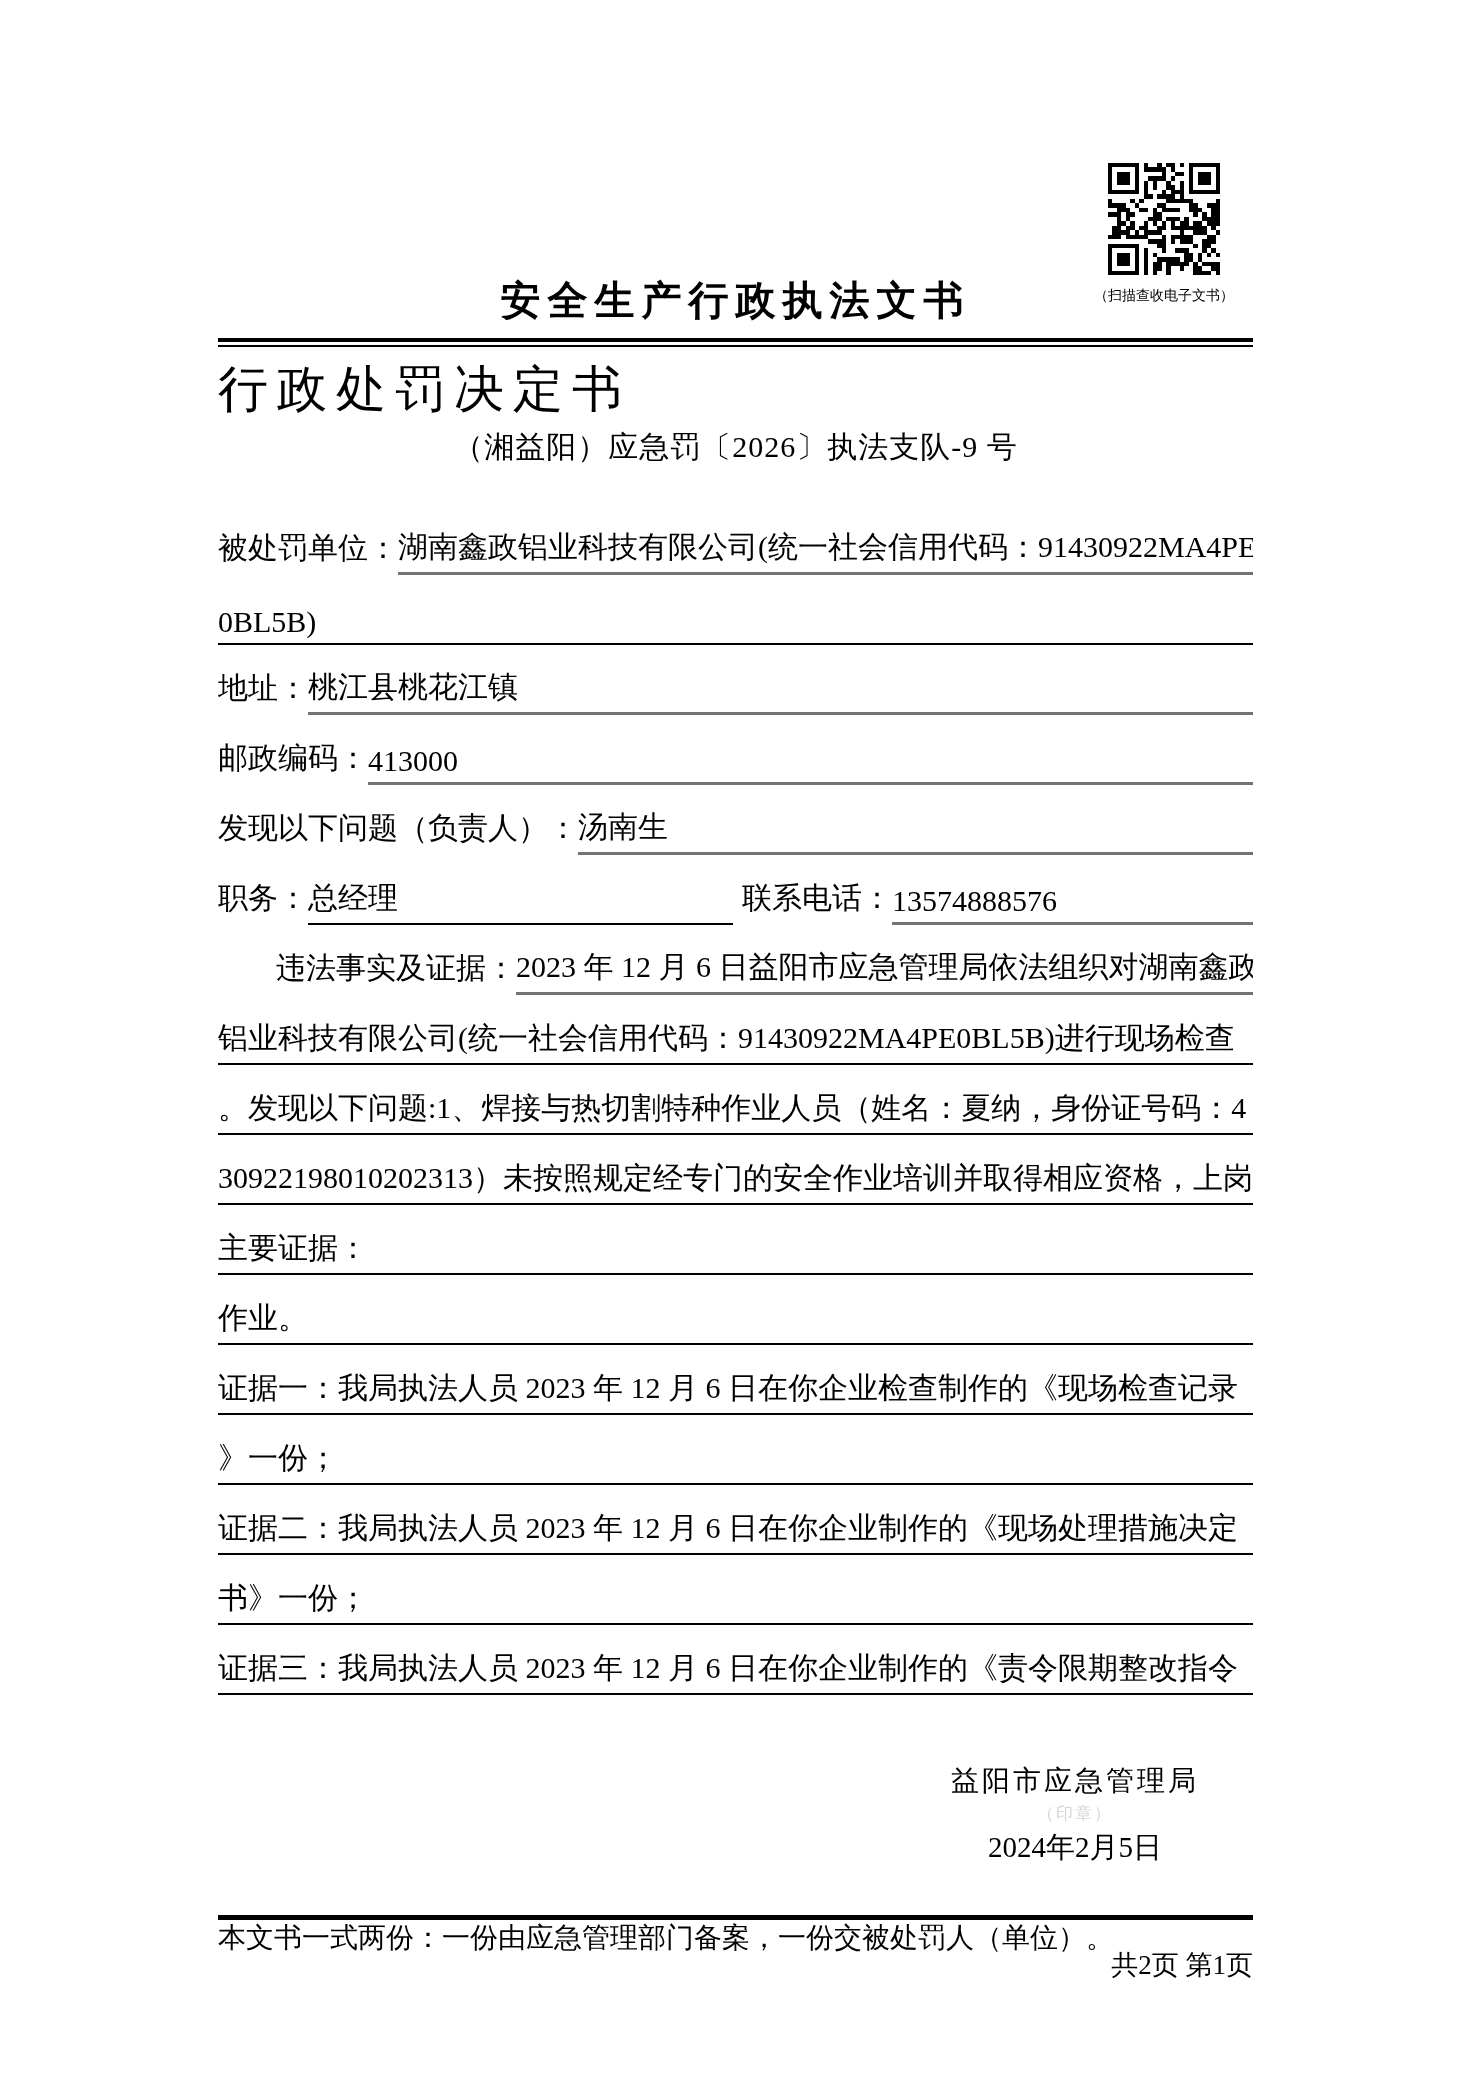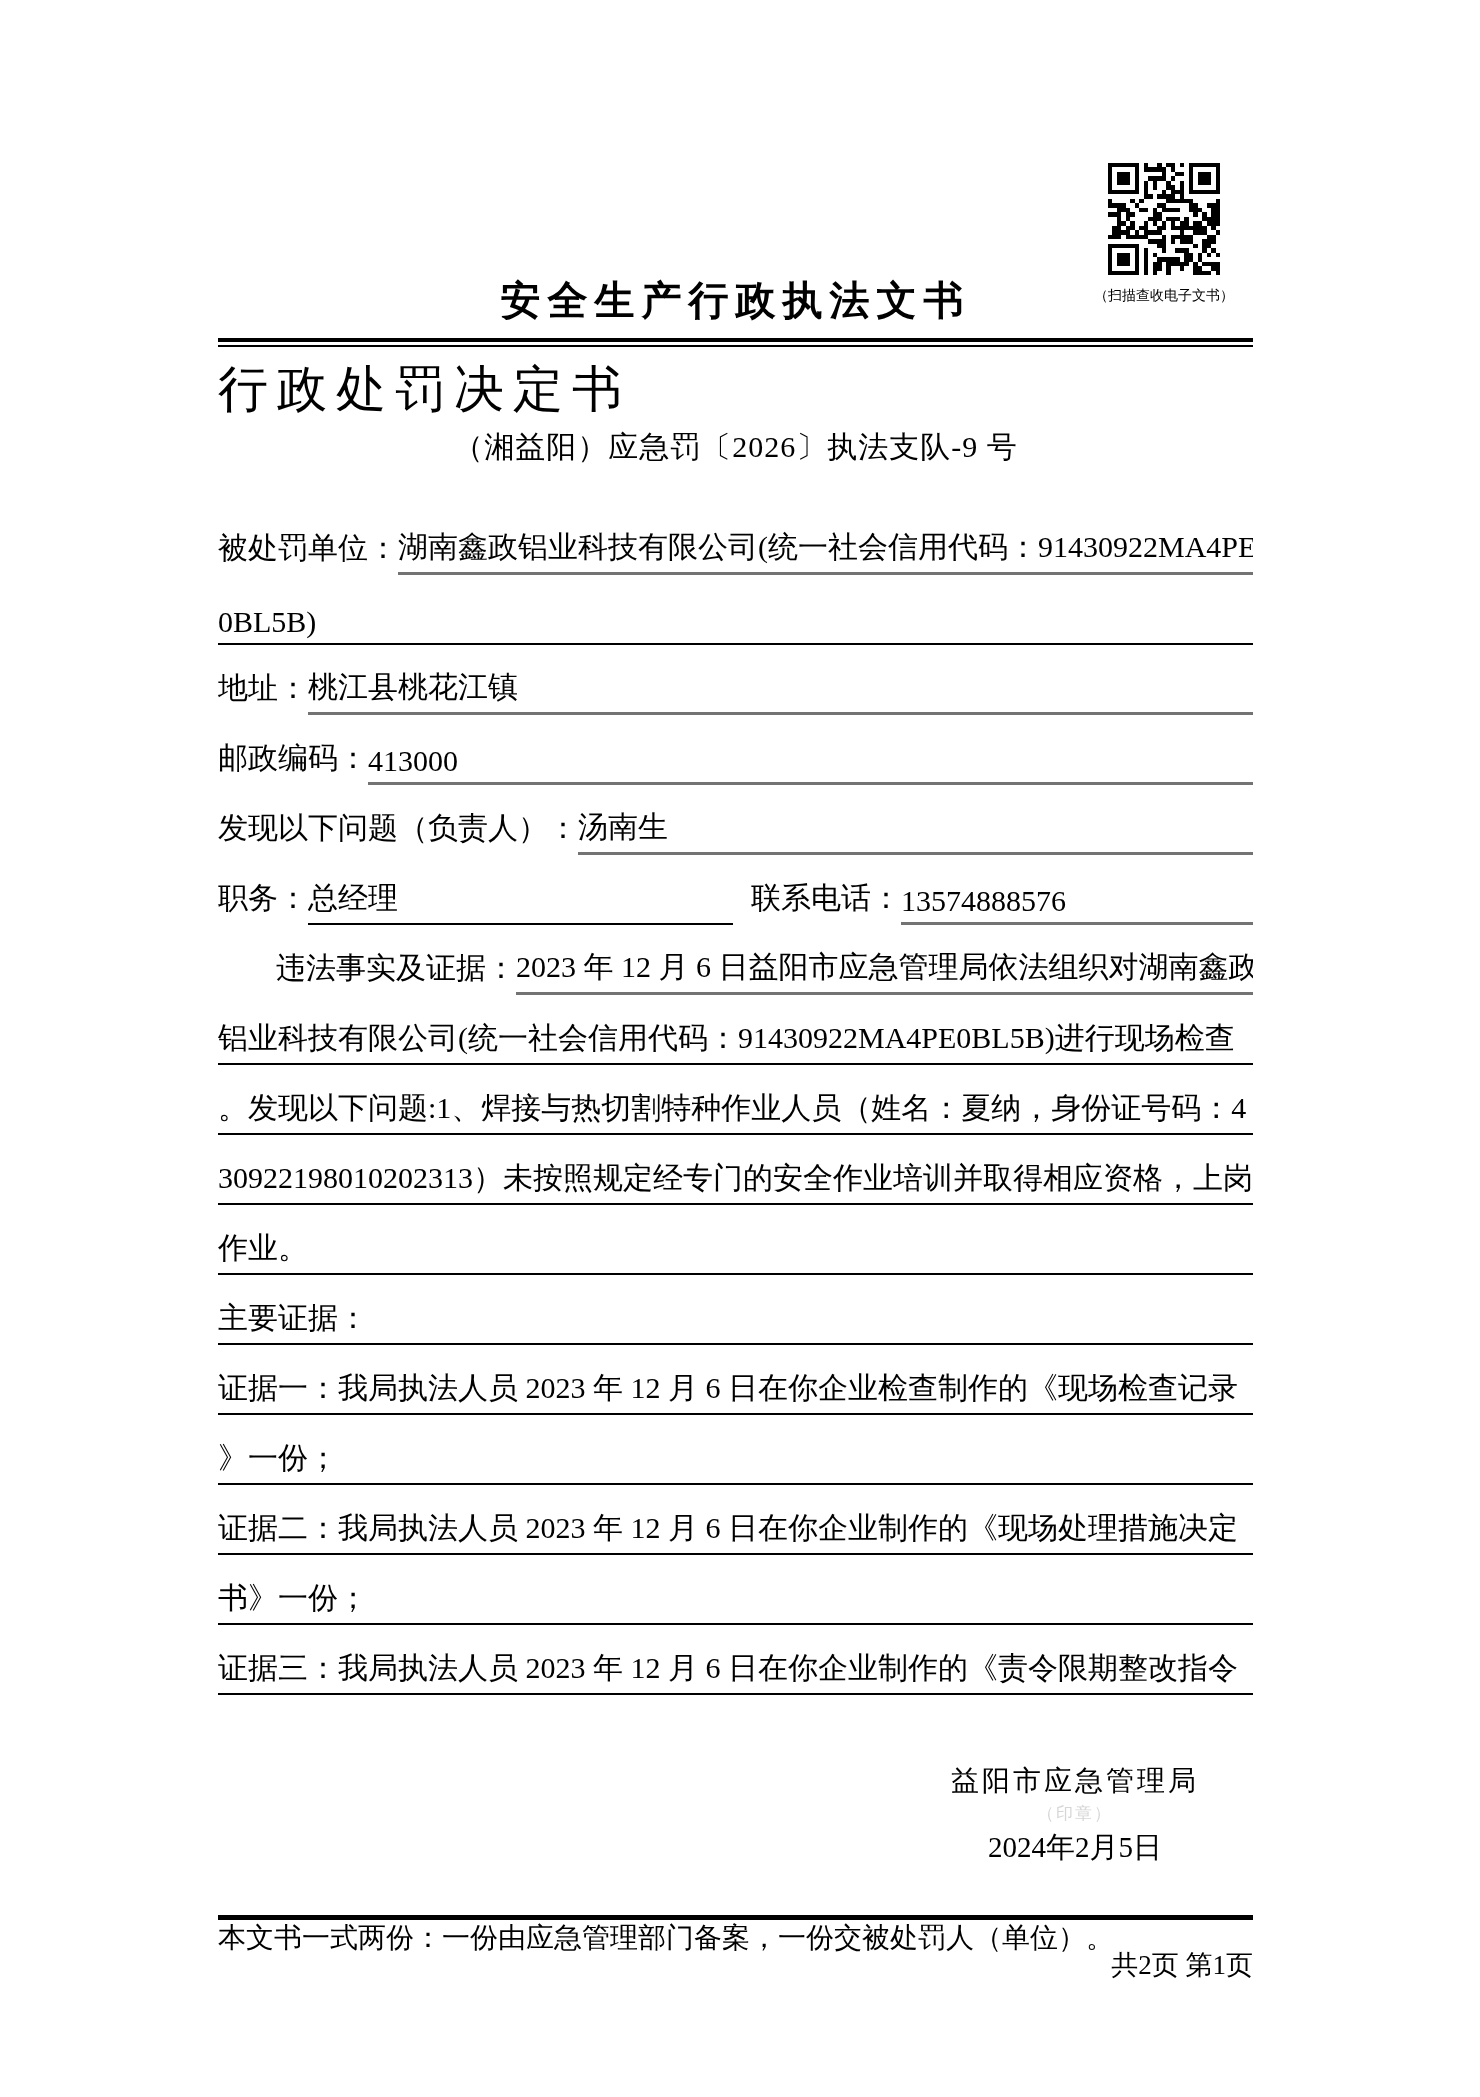--- a/index.html
+++ b/index.html
@@ -22,21 +22,21 @@
   .h-cat{margin-top:278px;font-size:40px;font-weight:bold;text-align:center;letter-spacing:7px;line-height:46px;}
   .h-divider{margin-top:14px;height:3px;border-top:4px solid #000;border-bottom:2px solid #000;}
   .h-title{margin-top:17px;font-size:50px;font-weight:normal;letter-spacing:9px;line-height:50px;}
   .h-docnum{margin-top:15px;font-size:30px;text-align:center;line-height:36px;letter-spacing:1px;}
   
   .body{margin-top:40px;}
   .row{height:70px;display:flex;align-items:flex-end;font-size:30px;white-space:nowrap;box-sizing:border-box;}
   .row .lbl{padding-bottom:6px;flex:0 0 auto;}
   .row .val{flex:1 1 auto;border-bottom:3px solid #737373;padding-bottom:4px;overflow:hidden;}
   .row .val-fixed{flex:0 0 auto;width:425px;border-bottom:2px solid #000;padding-bottom:4px;overflow:hidden;}
-  .row .lbl2{margin-left:18px;padding-bottom:6px;flex:0 0 auto;}
+  .row .lbl2{margin-left:9px;padding-bottom:6px;flex:0 0 auto;}
   .row.full{border-bottom:2px solid #000;padding-bottom:4px;overflow:hidden;}
   .row .indent{padding-left:58px;}
   
   .sign{margin-top:71px;margin-left:auto;margin-right:28px;width:300px;text-align:center;}
   .sign .agency{font-size:28px;line-height:30px;letter-spacing:3px;}
   .sign .seal{font-size:17px;line-height:16px;color:#d6d6d6;margin-top:10px;letter-spacing:2px;}
   .sign .date{font-size:29px;line-height:30px;margin-top:10px;}
   
   .f-divider{margin-top:53px;height:5px;background:#000;}
   .f-note{margin-top:3px;font-size:28px;line-height:30px;white-space:nowrap;}
@@ -428,25 +428,25 @@
     <div class="row full">
       <span>铝业科技有限公司(统一社会信用代码：91430922MA4PE0BL5B)进行现场检查</span>
     </div>
     <div class="row full">
       <span>。发现以下问题:1、焊接与热切割特种作业人员（姓名：夏纳，身份证号码：4</span>
     </div>
     <div class="row full">
       <span>30922198010202313）未按照规定经专门的安全作业培训并取得相应资格，上岗</span>
     </div>
     <div class="row full">
+      <span>主要证据：</span>
+    </div>
+
+    <div class="row full">
       <span>作业。</span>
-    </div>
-
-    <div class="row full">
-      <span>主要证据：</span>
     </div>
     <div class="row full">
       <span>证据一：我局执法人员 2023 年 12 月 6 日在你企业检查制作的《现场检查记录</span>
     </div>
     <div class="row full">
       <span>》一份；</span>
     </div>
     <div class="row full">
       <span>证据二：我局执法人员 2023 年 12 月 6 日在你企业制作的《现场处理措施决定</span>
     </div>

